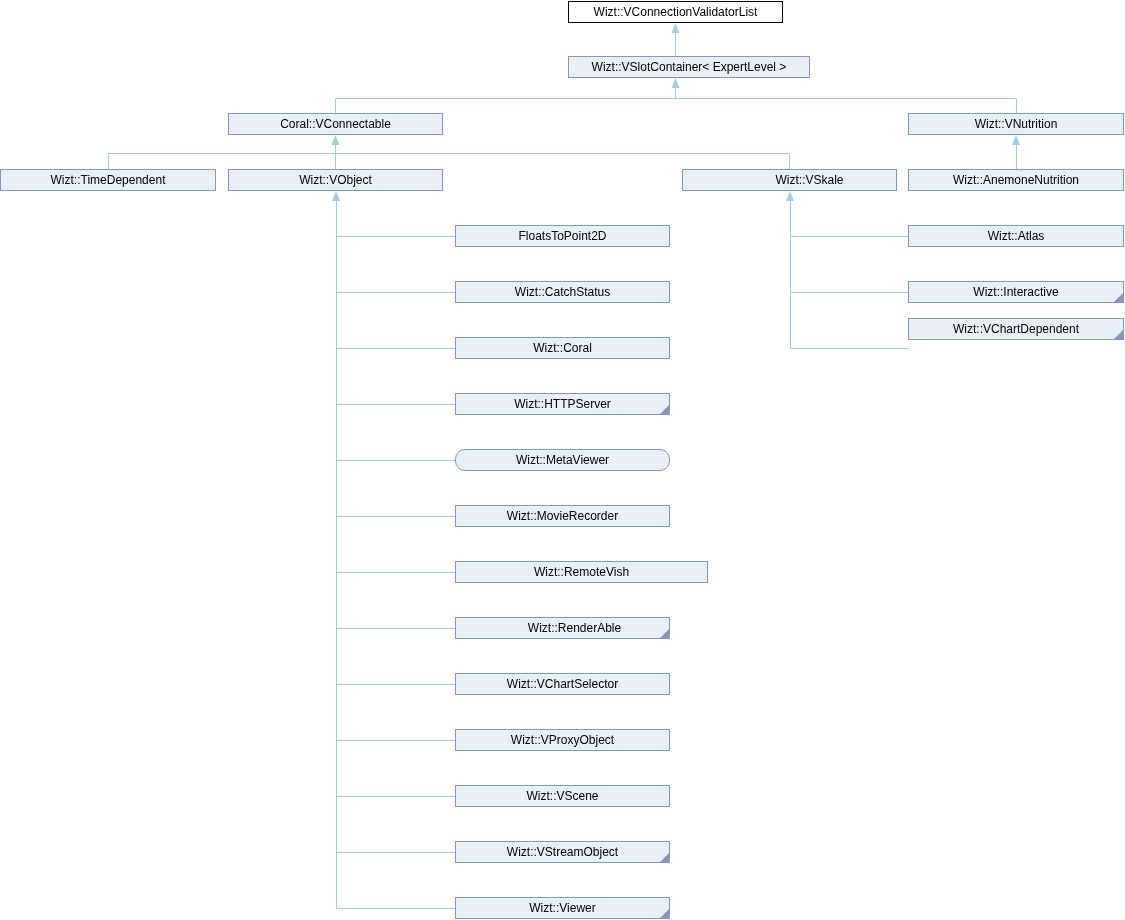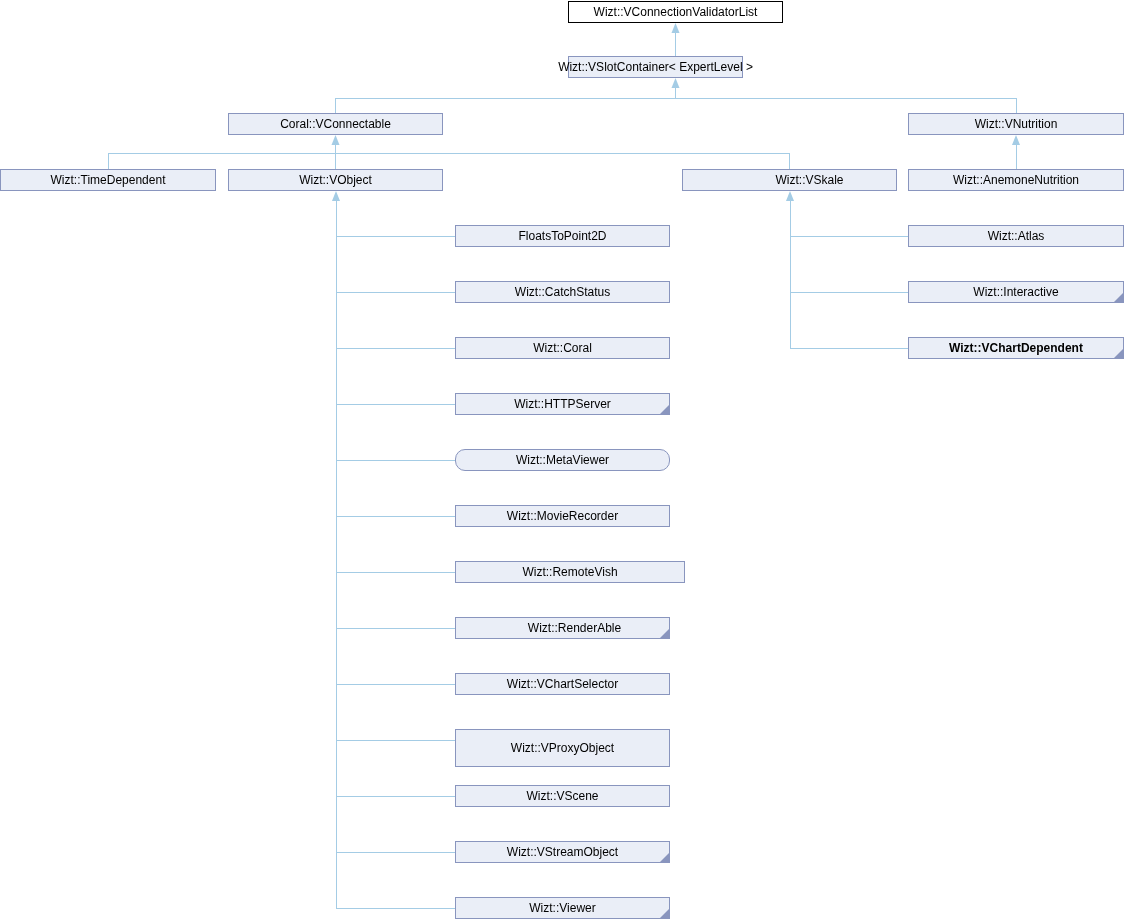--- a/index.html
+++ b/index.html
@@ -81,37 +81,37 @@
       <line x1="336" y1="852" x2="455" y2="852" stroke="#A4CCE5" stroke-width="1" shape-rendering="crispEdges"></line>
       <line x1="336" y1="908" x2="455" y2="908" stroke="#A4CCE5" stroke-width="1" shape-rendering="crispEdges"></line>
       <polygon points="790,191 786,201 794,201" fill="#A4CCE5"></polygon>
       <line x1="790" y1="200" x2="790" y2="348" stroke="#A4CCE5" stroke-width="1" shape-rendering="crispEdges"></line>
       <line x1="790" y1="236" x2="908" y2="236" stroke="#A4CCE5" stroke-width="1" shape-rendering="crispEdges"></line>
       <line x1="790" y1="292" x2="908" y2="292" stroke="#A4CCE5" stroke-width="1" shape-rendering="crispEdges"></line>
       <line x1="790" y1="348" x2="908" y2="348" stroke="#A4CCE5" stroke-width="1" shape-rendering="crispEdges"></line>
     </svg>
   <div id="node-layer">
       <div class="node current" style="left: 568px; top: 1px; width: 215px; height: 22px;">Wizt::VConnectionValidatorList</div>
-      <div class="node" style="left: 568px; top: 56px; width: 175px; height: 22px;">Wizt::VSlotContainer&lt; ExpertLevel &gt;</div>
+      <div class="node" style="left: 568px; top: 56px; width: 242px; height: 22px;">Wizt::VSlotContainer&lt; ExpertLevel &gt;</div>
       <div class="node" style="left: 228px; top: 113px; width: 215px; height: 22px;">Coral::VConnectable</div>
       <div class="node" style="left: 908px; top: 113px; width: 216px; height: 22px;">Wizt::VNutrition</div>
       <div class="node" style="left: 0px; top: 169px; width: 216px; height: 22px;">Wizt::TimeDependent</div>
       <div class="node" style="left: 228px; top: 169px; width: 215px; height: 22px;">Wizt::VObject</div>
       <div class="node" style="left: 682px; top: 169px; width: 215px; height: 22px; padding-left: 40px;">Wizt::VSkale</div>
       <div class="node" style="left: 908px; top: 169px; width: 216px; height: 22px;">Wizt::AnemoneNutrition</div>
       <div class="node" style="left: 455px; top: 225px; width: 215px; height: 22px;">FloatsToPoint2D</div>
       <div class="node" style="left: 455px; top: 281px; width: 215px; height: 22px;">Wizt::CatchStatus</div>
       <div class="node" style="left: 455px; top: 337px; width: 215px; height: 22px;">Wizt::Coral</div>
       <div class="node" style="left: 455px; top: 393px; width: 215px; height: 22px;">Wizt::HTTPServer<span class="fold"></span></div>
       <div class="node" style="left: 455px; top: 449px; width: 215px; height: 22px; border-radius: 10px;">Wizt::MetaViewer</div>
       <div class="node" style="left: 455px; top: 505px; width: 215px; height: 22px;">Wizt::MovieRecorder</div>
-      <div class="node" style="left: 455px; top: 561px; width: 230px; height: 22px;">Wizt::RemoteVish</div>
+      <div class="node" style="left: 455px; top: 561px; width: 253px; height: 22px;">Wizt::RemoteVish</div>
       <div class="node" style="left: 455px; top: 617px; width: 215px; height: 22px; padding-left: 24px;">Wizt::RenderAble<span class="fold"></span></div>
       <div class="node" style="left: 455px; top: 673px; width: 215px; height: 22px;">Wizt::VChartSelector</div>
-      <div class="node" style="left: 455px; top: 729px; width: 215px; height: 38px;">Wizt::VProxyObject</div>
+      <div class="node" style="left: 455px; top: 729px; width: 215px; height: 22px;">Wizt::VProxyObject</div>
       <div class="node" style="left: 455px; top: 785px; width: 215px; height: 22px;">Wizt::VScene</div>
       <div class="node" style="left: 455px; top: 841px; width: 215px; height: 22px;">Wizt::VStreamObject<span class="fold"></span></div>
       <div class="node" style="left: 455px; top: 897px; width: 215px; height: 22px;">Wizt::Viewer<span class="fold"></span></div>
       <div class="node" style="left: 908px; top: 225px; width: 216px; height: 22px; text-align: center;">Wizt::Atlas</div>
       <div class="node" style="left: 908px; top: 281px; width: 216px; height: 22px;">Wizt::Interactive<span class="fold"></span></div>
-      <div class="node" style="left: 908px; top: 337px; width: 216px; height: 22px; font-weight: bold;">Wizt::VChartDependent<span class="fold"></span></div>
+      <div class="node" style="left: 908px; top: 318px; width: 216px; height: 22px;">Wizt::VChartDependent<span class="fold"></span></div>
     </div>
 </div>
 
 </body></html>

